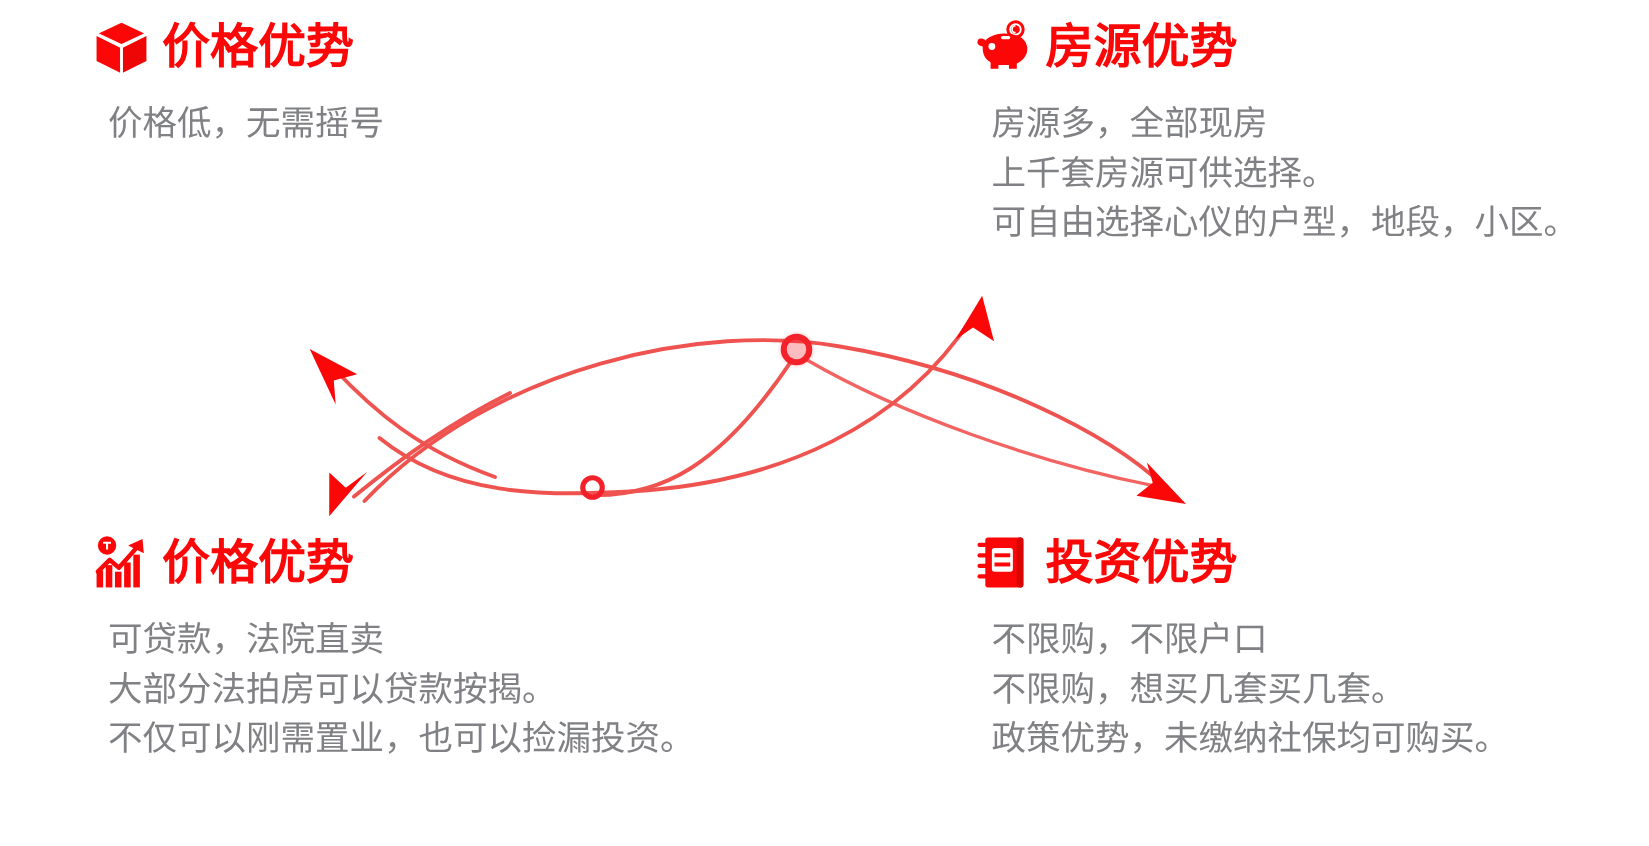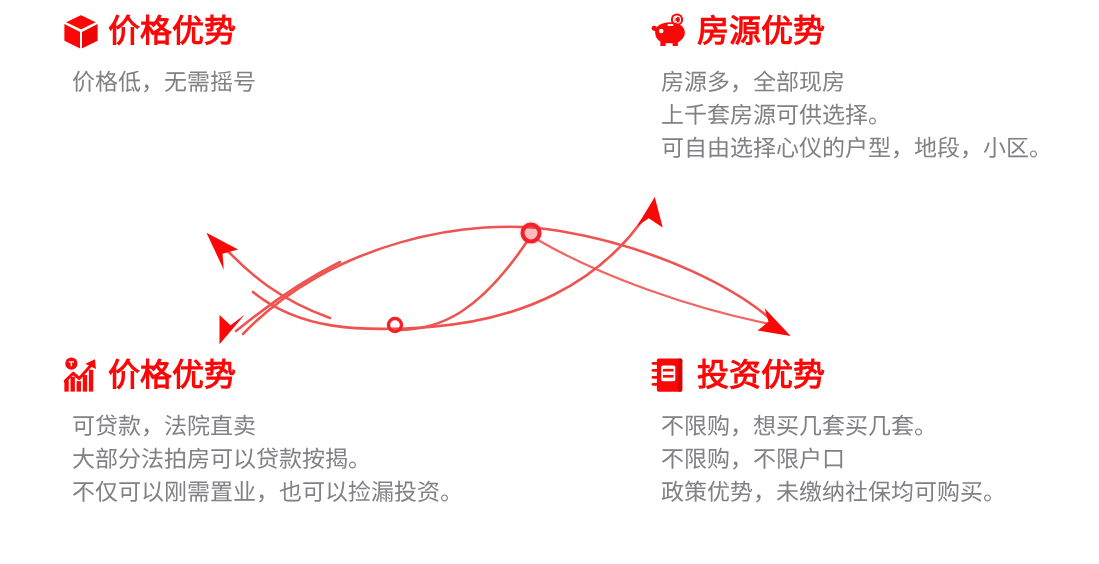--- a/index.html
+++ b/index.html
@@ -196,19 +196,19 @@
             <rect x="3" y="9" width="9" height="3.2" rx="1.6"></rect>
             <rect x="3" y="17" width="9" height="3.2" rx="1.6"></rect>
             <rect x="3" y="25" width="9" height="3.2" rx="1.6"></rect>
             <rect x="3" y="33" width="9" height="3.2" rx="1.6"></rect>
           </g>
         </svg>
       </span>
       <h2 class="feature-title">投资优势</h2>
     </div>
     <ul class="feature-lines">
+      <li>不限购，不限户口</li>
       <li>不限购，想买几套买几套。</li>
-      <li>不限购，不限户口</li>
       <li>政策优势，未缴纳社保均可购买。</li>
     </ul>
   </section>
 
 </div>
 
 </body></html>

